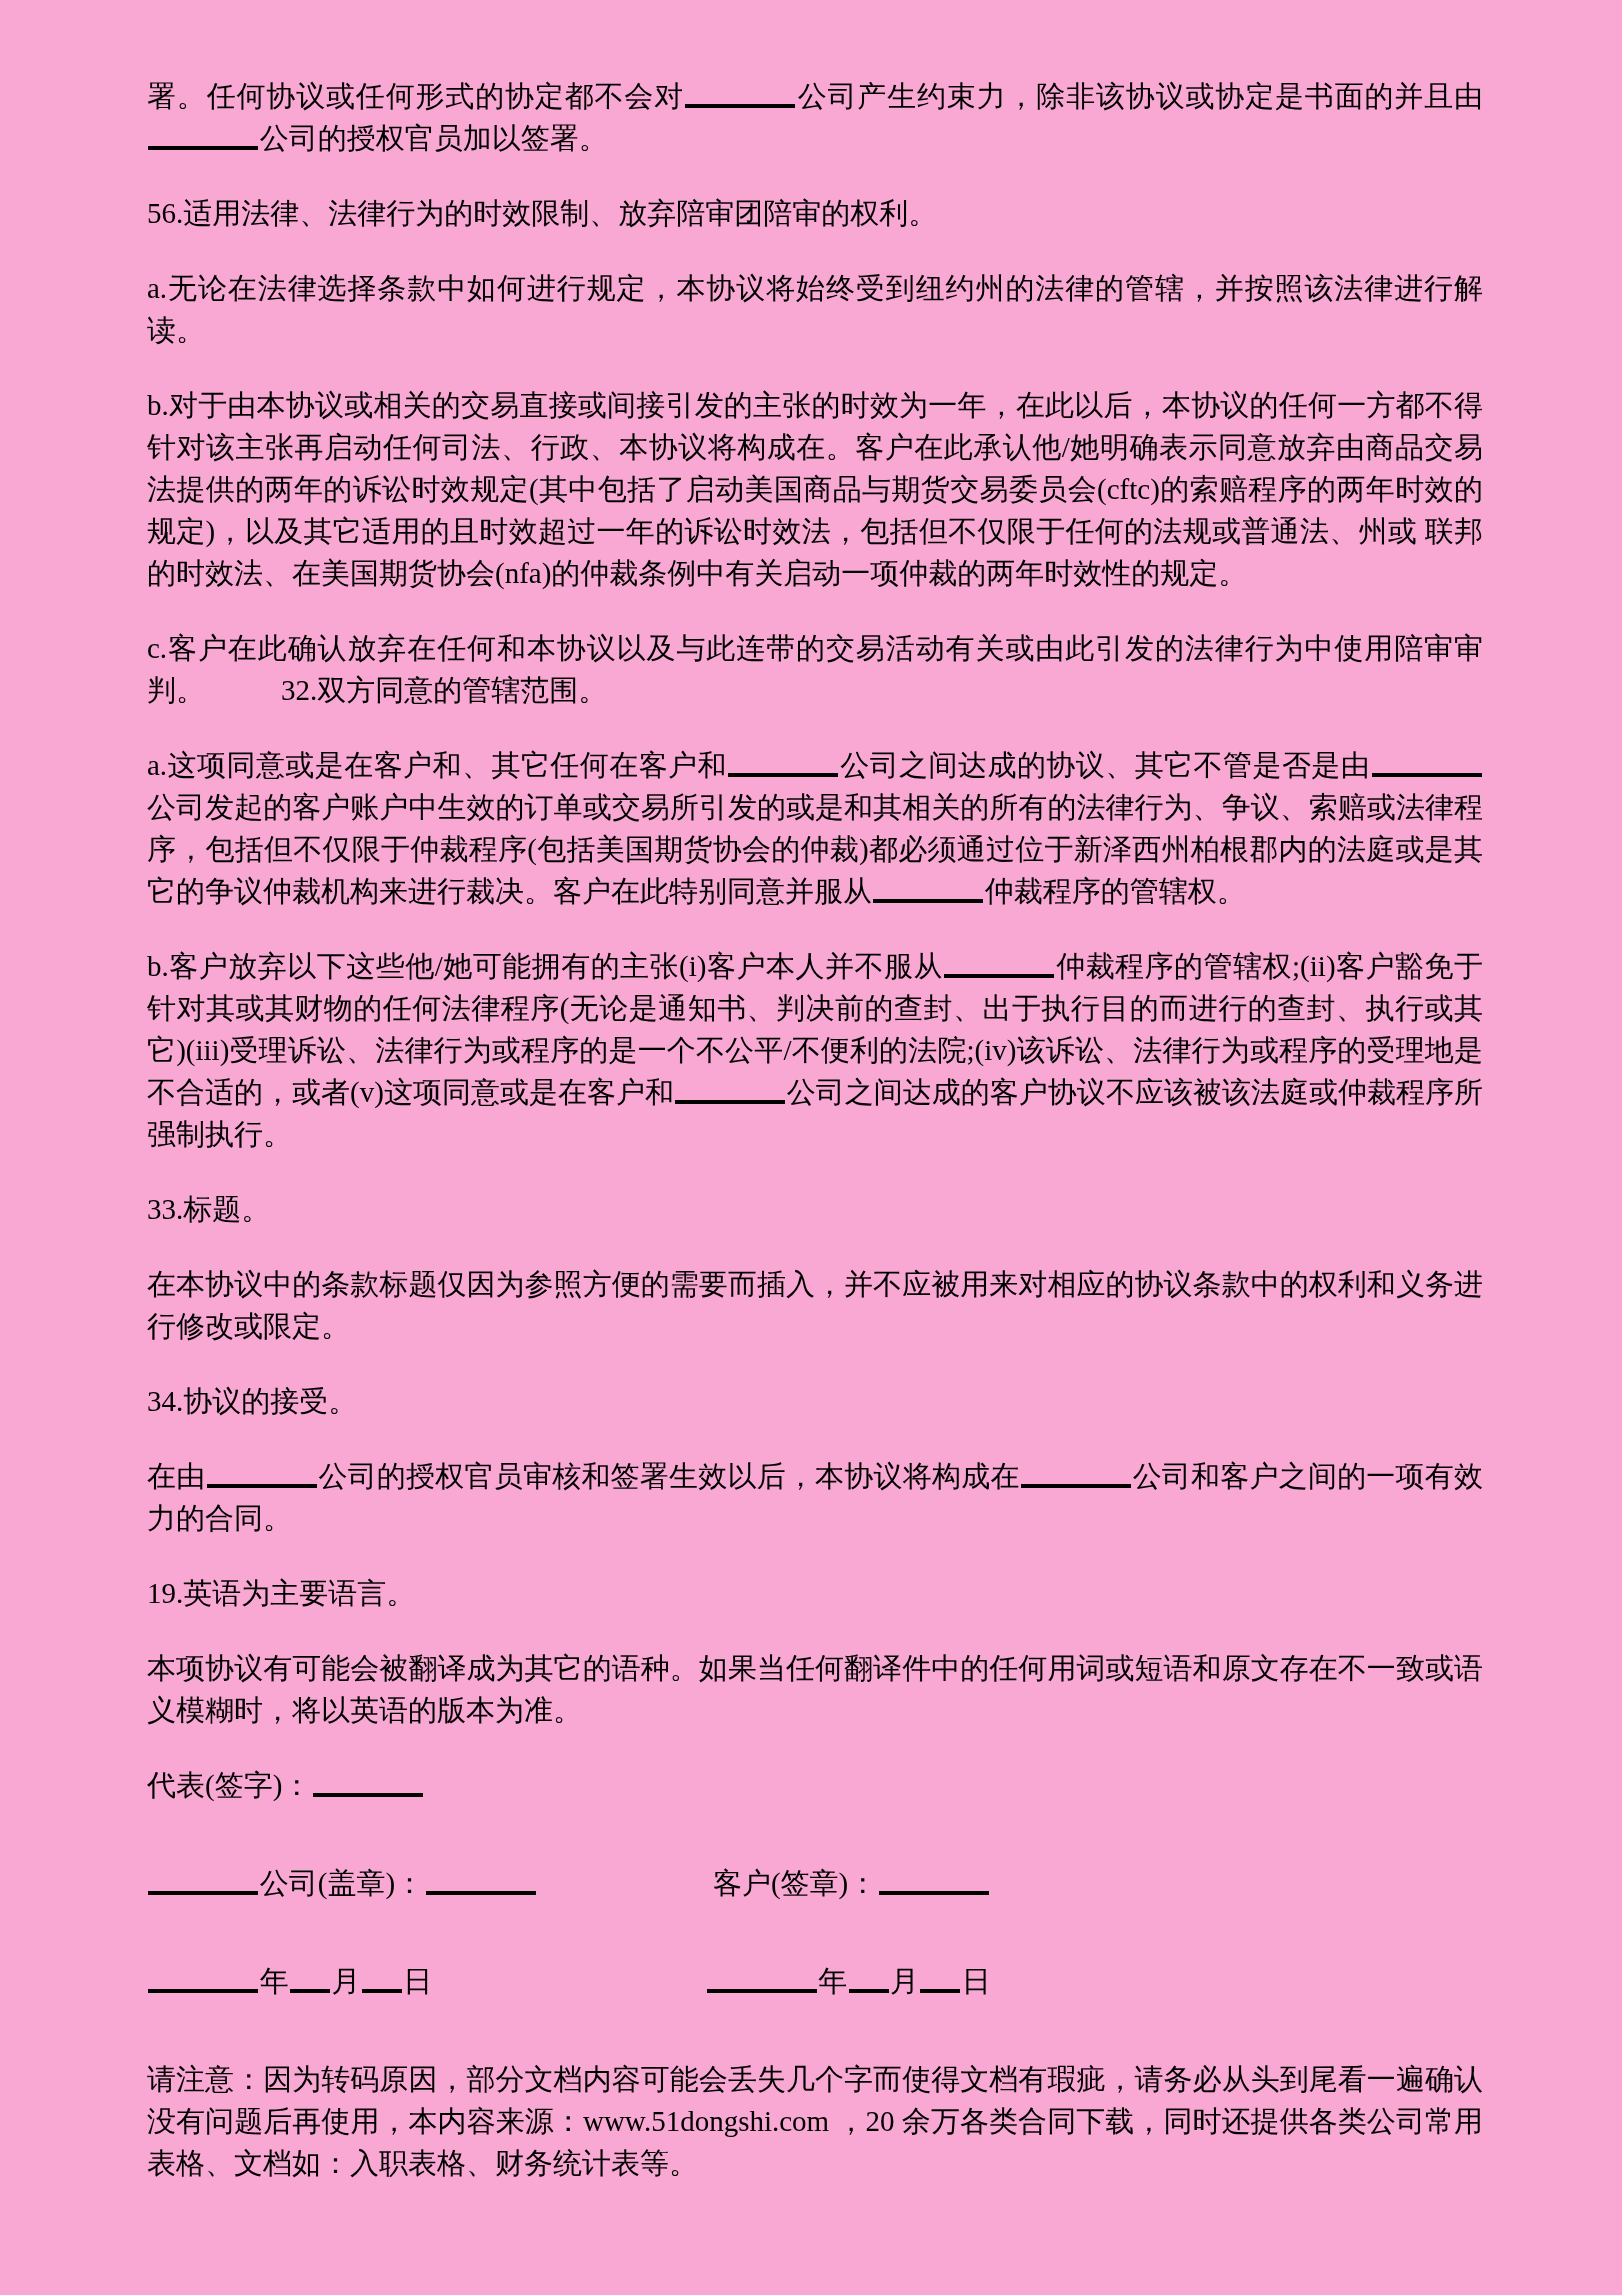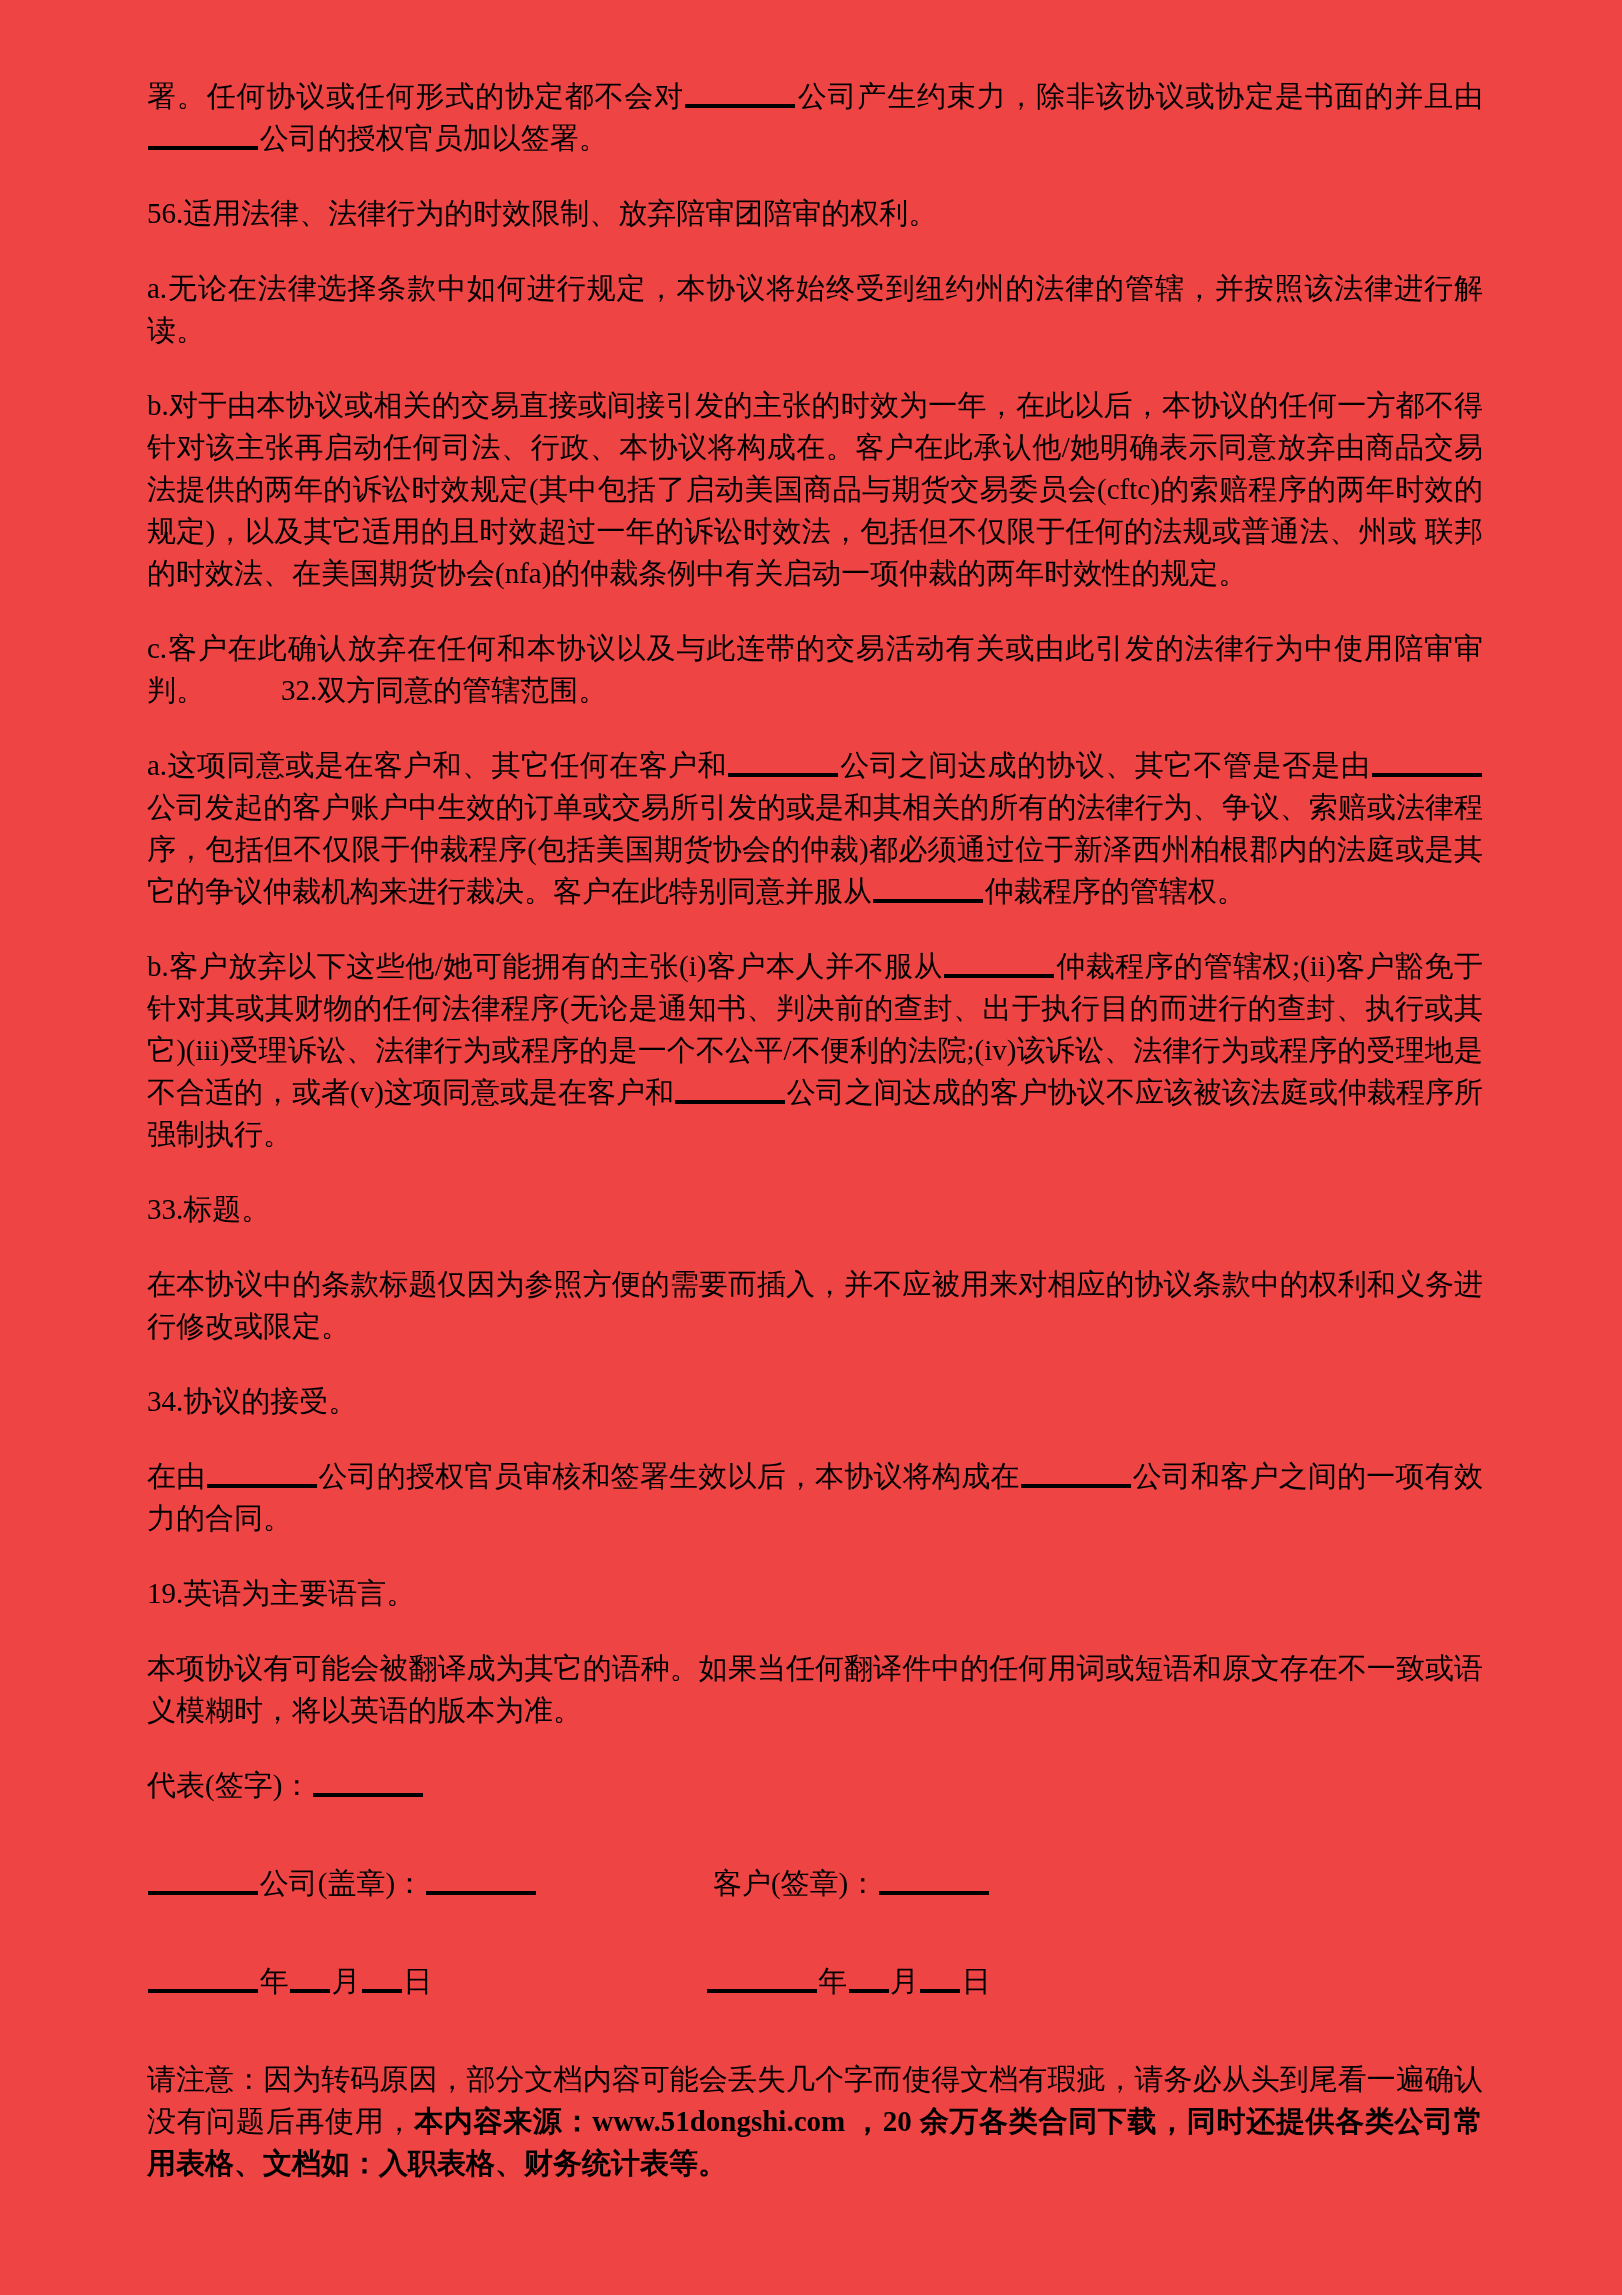--- a/index.html
+++ b/index.html
@@ -4,21 +4,21 @@
 <style>
   html, body {
     margin: 0;
     padding: 0;
     background: #ffffff;
   }
   .page {
     position: relative;
     width: 1623px;
     height: 2295px;
-    background: #ef4444;
+    background: #f9a8d4;
     overflow: hidden;
   }
   .doc {
     box-sizing: border-box;
     width: 100%;
     height: 100%;
     padding: 75px 140px 0 147px;
     font-family: "Liberation Serif", "DejaVu Serif", serif;
     font-size: 29px;
     line-height: 42px;
@@ -26,21 +26,21 @@
     text-align: justify;
   }
   .doc p {
     margin: 0 0 33px 0;
   }
   .doc p.sig-line {
     text-align: left;
     margin-bottom: 56px;
   }
   .seg { white-space: pre-wrap; }
-  .seg.bold { font-weight: bold; }
+  .seg.bold { font-weight: normal; }
   .blank {
     display: inline-block;
     height: 6.8px;
     border-bottom: 4.8px solid #000000;
     vertical-align: -2px;
     margin: 0 1.4px;
   }
   .blank-lg { width: 110px; }
   .blank-sm { width: 40px; }
   .gap {

